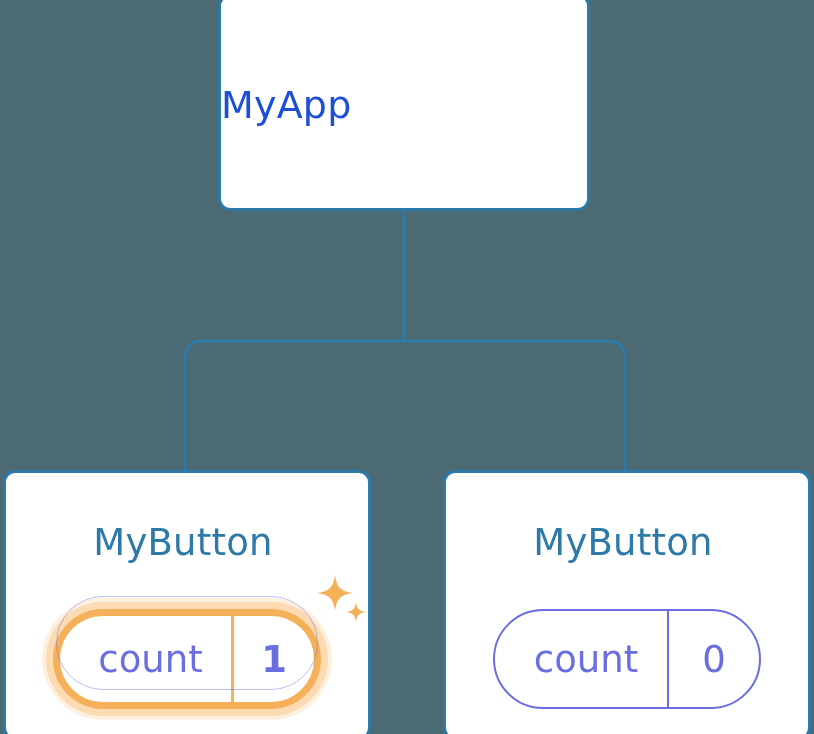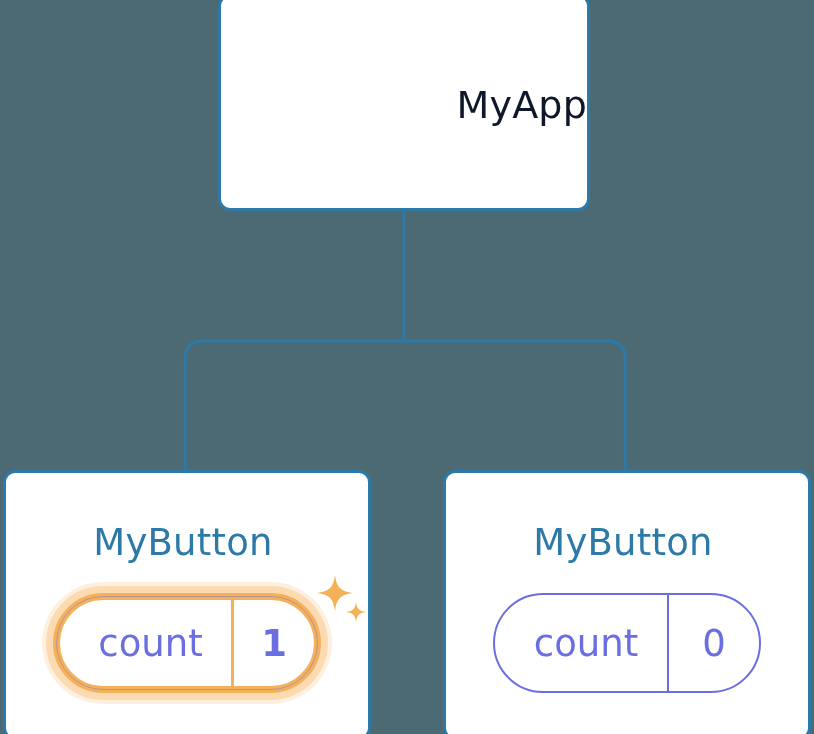--- a/index.html
+++ b/index.html
@@ -38,22 +38,22 @@
     left: 218px;
     top: -6px;
     width: 372px;
     height: 217px;
   }
   #node-root .node-title {
     position: absolute;
     left: 0;
     right: 0;
     top: 86px;
-    text-align: right;
-    color: #0f172a;
+    text-align: left;
+    color: #1d4ed8;
     font-size: 38px;
     font-weight: 400;
     letter-spacing: 0.2px;
   }
 
   
   .node-child {
     top: 470px;
     width: 368px;
     height: 270px;
@@ -77,21 +77,21 @@
   .pill-wrap {
     position: absolute;
     left: 50%;
     top: 120px;
     transform: translateX(-50%);
     width: 268px;
     height: 100px;
   }
   .pill {
     position: absolute;
-    left: 0; top: 0;
+    left: 0; top: 16px;
     width: 268px;
     height: 100px;
     box-sizing: border-box;
     border: 2px solid #6b6ee0;
     border-radius: 50px;
     background: #ffffff;
     display: flex;
     align-items: center;
   }
   .pill-key,

